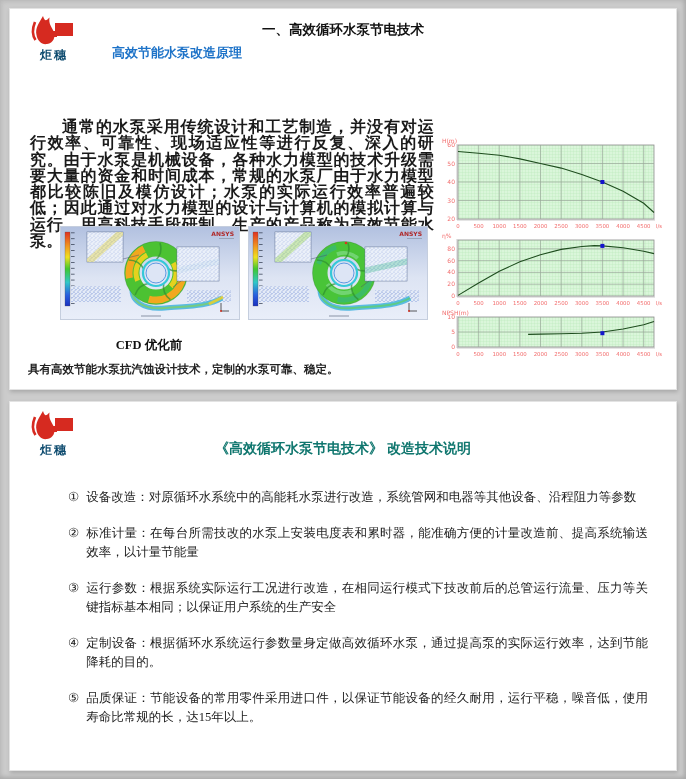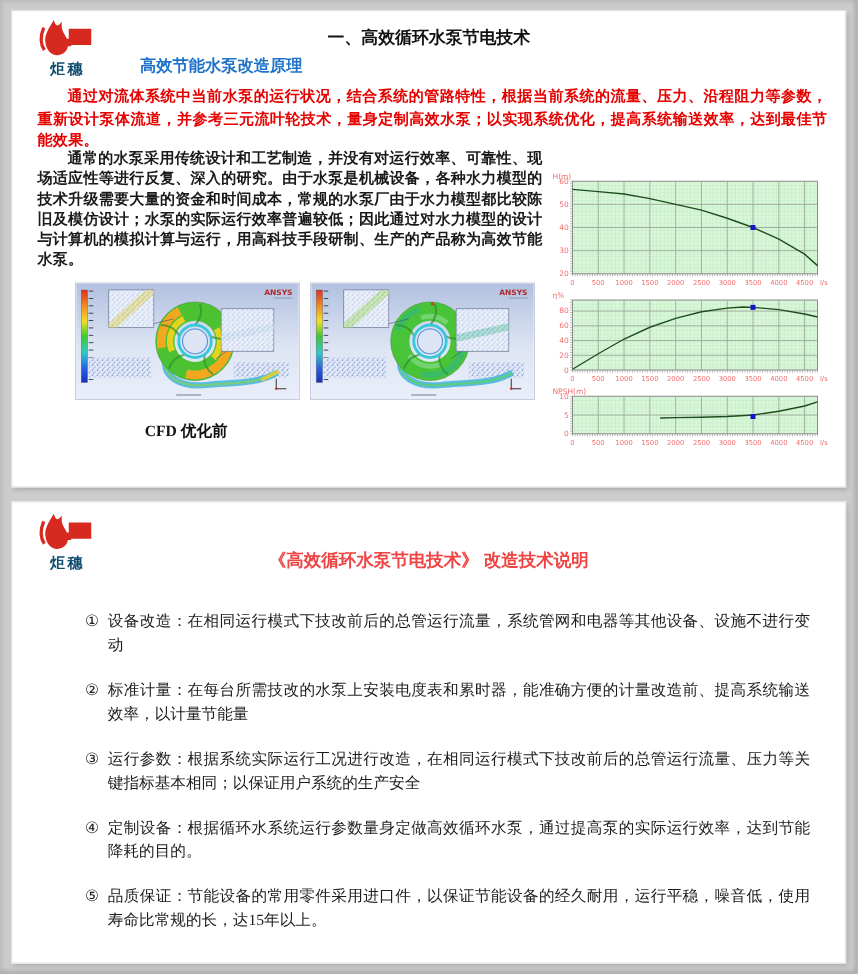--- a/index.html
+++ b/index.html
@@ -14,36 +14,36 @@
   .logo{position:absolute;left:16px;top:6px;width:56px;text-align:center;}
   .logo .glyph{display:block;margin:0 auto;}
   .logo .logo-text{display:block;font-size:12px;font-weight:bold;color:#0c4a6e;letter-spacing:2px;
                    font-family:"Liberation Serif","DejaVu Serif",serif;margin-top:-2px;}
 
   .page-title{position:absolute;left:0;right:0;top:12px;text-align:center;font-size:13.5px;font-weight:bold;color:#111;}
   .sub-title{position:absolute;left:74px;top:35px;font-size:13px;font-weight:bold;color:#1e73c8;margin-left:28px;}
 
   .red-para{position:absolute;left:20px;right:14px;top:60px;font-size:12px;font-weight:bold;color:#e60000;
             line-height:17.5px;text-align:justify;text-indent:2em;letter-spacing:.3px;}
-  .body-para{position:absolute;left:20px;top:110px;width:404px;font-size:12px;font-weight:600;color:#1a1a1a;
+  .body-para{position:absolute;left:20px;top:110px;width:404px;font-size:16px;font-weight:600;color:#1a1a1a;
              line-height:16.3px;text-align:justify;text-indent:2em;
-             font-family:Liberation Mono, monospace;letter-spacing:.2px;}
+             font-family:Liberation Sans, sans-serif;letter-spacing:.2px;}
 
   .cfd-row{position:absolute;left:50px;top:217px;display:flex;gap:10px;}
   .cfd-fig{width:178px;}
   .cfd-canvas{width:178px;height:92px;border:1px solid #c5cede;line-height:0;}
   .cfd-caption{margin-top:17px;text-align:center;font-size:12.5px;font-weight:bold;color:#111;
                font-family:"Liberation Serif","DejaVu Serif",serif;}
 
   .footer-line{position:absolute;left:18px;top:353px;font-size:11.5px;font-weight:600;color:#222;}
 
   .charts-col{position:absolute;left:431px;top:127px;width:228px;display:flex;flex-direction:column;gap:1px;}
   .pump-chart{line-height:0;}
 
-  .page2-title{position:absolute;left:0;right:0;top:38px;text-align:center;font-size:14px;font-weight:bold;color:#ef4444;}
+  .page2-title{position:absolute;left:0;right:0;top:38px;text-align:center;font-size:14px;font-weight:bold;color:#0f766e;}
   .tech-items{position:absolute;left:58px;right:28px;top:86px;}
   .tech-item{display:flex;gap:7px;margin-bottom:17px;font-size:12.5px;line-height:19px;color:#1c1c1c;
              font-family:"Liberation Serif","DejaVu Serif",serif;text-align:justify;}
   .tech-item .num{flex:0 0 auto;}
 </style>
 </head>
 <body>
 
 <div class="screen">
 
@@ -55,21 +55,20 @@
         <path d="M7 7 C4.5 13 3.5 19 7.5 25" fill="none" stroke="#d62a20" stroke-width="2.6"></path>
         <rect x="27" y="8" width="18" height="13" fill="#d62a20"></rect>
         <rect x="22" y="16" width="7" height="6" fill="#d62a20"></rect>
       </svg>
       <span class="logo-text">炬穗</span>
     </div>
 
     <div class="page-title">一、高效循环水泵节电技术</div>
     <div class="sub-title">高效节能水泵改造原理</div>
 
-    <div class="red-para">通过对流体系统中当前水泵的运行状况，结合系统的管路特性，根据当前系统的流量、压力、沿程阻力等参数，重新设计泵体流道，并参考三元流叶轮技术，量身定制高效水泵；以实现系统优化，提高系统输送效率，达到最佳节能效果。</div>
     <div class="body-para">通常的水泵采用传统设计和工艺制造，并没有对运行效率、可靠性、现场适应性等进行反复、深入的研究。由于水泵是机械设备，各种水力模型的技术升级需要大量的资金和时间成本，常规的水泵厂由于水力模型都比较陈旧及模仿设计；水泵的实际运行效率普遍较低；因此通过对水力模型的设计与计算机的模拟计算与运行，用高科技手段研制、生产的产品称为高效节能水泵。</div>
 
     <div class="cfd-row">
       <div class="cfd-fig">
         <div class="cfd-canvas"><svg width="178" height="92" viewBox="0 0 178 92" xmlns="http://www.w3.org/2000/svg">
               <defs>
                 <linearGradient id="bg0" x1="0" y1="0" x2="0" y2="1">
                   <stop offset="0" stop-color="#b2c1e0"></stop>
                   <stop offset="0.55" stop-color="#dde4f3"></stop>
                   <stop offset="1" stop-color="#e9eef9"></stop>
@@ -248,20 +247,21 @@
               </g>
               <line x1="62" y1="32" x2="78" y2="28" stroke="#4a5570" stroke-width="0.5"></line>
               <line x1="120" y1="54" x2="112" y2="60" stroke="#4a5570" stroke-width="0.5"></line>
               <path d="M160 84 h8 M160 84 v-8" stroke="#333" stroke-width="0.8" fill="none"></path>
               <circle cx="160" cy="84" r="1" fill="#d03020"></circle>
               <rect x="80" y="88.5" width="20" height="1" fill="#8a93a5"></rect>
             </svg></div>
       </div>
     </div>
 
+    <div class="footer-line">具有高效节能水泵抗汽蚀设计技术，定制的水泵可靠、稳定。</div>
 
     <div class="charts-col">
       <div class="pump-chart"><svg width="228" height="94" viewBox="0 0 228 94" xmlns="http://www.w3.org/2000/svg">
             <defs>
               <pattern id="fg0" width="3" height="3" patternUnits="userSpaceOnUse">
                 <rect width="3" height="3" fill="#daf6da"></rect>
                 <path d="M3 0H0V3" fill="none" stroke="#b2e7b2" stroke-width="0.5"></path>
               </pattern>
             </defs>
             <rect x="17" y="9" width="196" height="74" fill="url(#fg0)" stroke="#8c8c8c" stroke-width="0.8"></rect>
@@ -392,21 +392,21 @@
         <rect x="22" y="16" width="7" height="6" fill="#d62a20"></rect>
       </svg>
       <span class="logo-text">炬穗</span>
     </div>
 
     <div class="page2-title">《高效循环水泵节电技术》 改造技术说明</div>
 
     <div class="tech-items">
         <div class="tech-item">
           <span class="num">①</span>
-          <span>设备改造：在相同运行模式下技改前后的总管运行流量，系统管网和电器等其他设备、设施不进行变动</span>
+          <span>设备改造：对原循环水系统中的高能耗水泵进行改造，系统管网和电器等其他设备、沿程阻力等参数</span>
         </div>
         <div class="tech-item">
           <span class="num">②</span>
           <span>标准计量：在每台所需技改的水泵上安装电度表和累时器，能准确方便的计量改造前、提高系统输送效率，以计量节能量</span>
         </div>
         <div class="tech-item">
           <span class="num">③</span>
           <span>运行参数：根据系统实际运行工况进行改造，在相同运行模式下技改前后的总管运行流量、压力等关键指标基本相同；以保证用户系统的生产安全</span>
         </div>
         <div class="tech-item">

